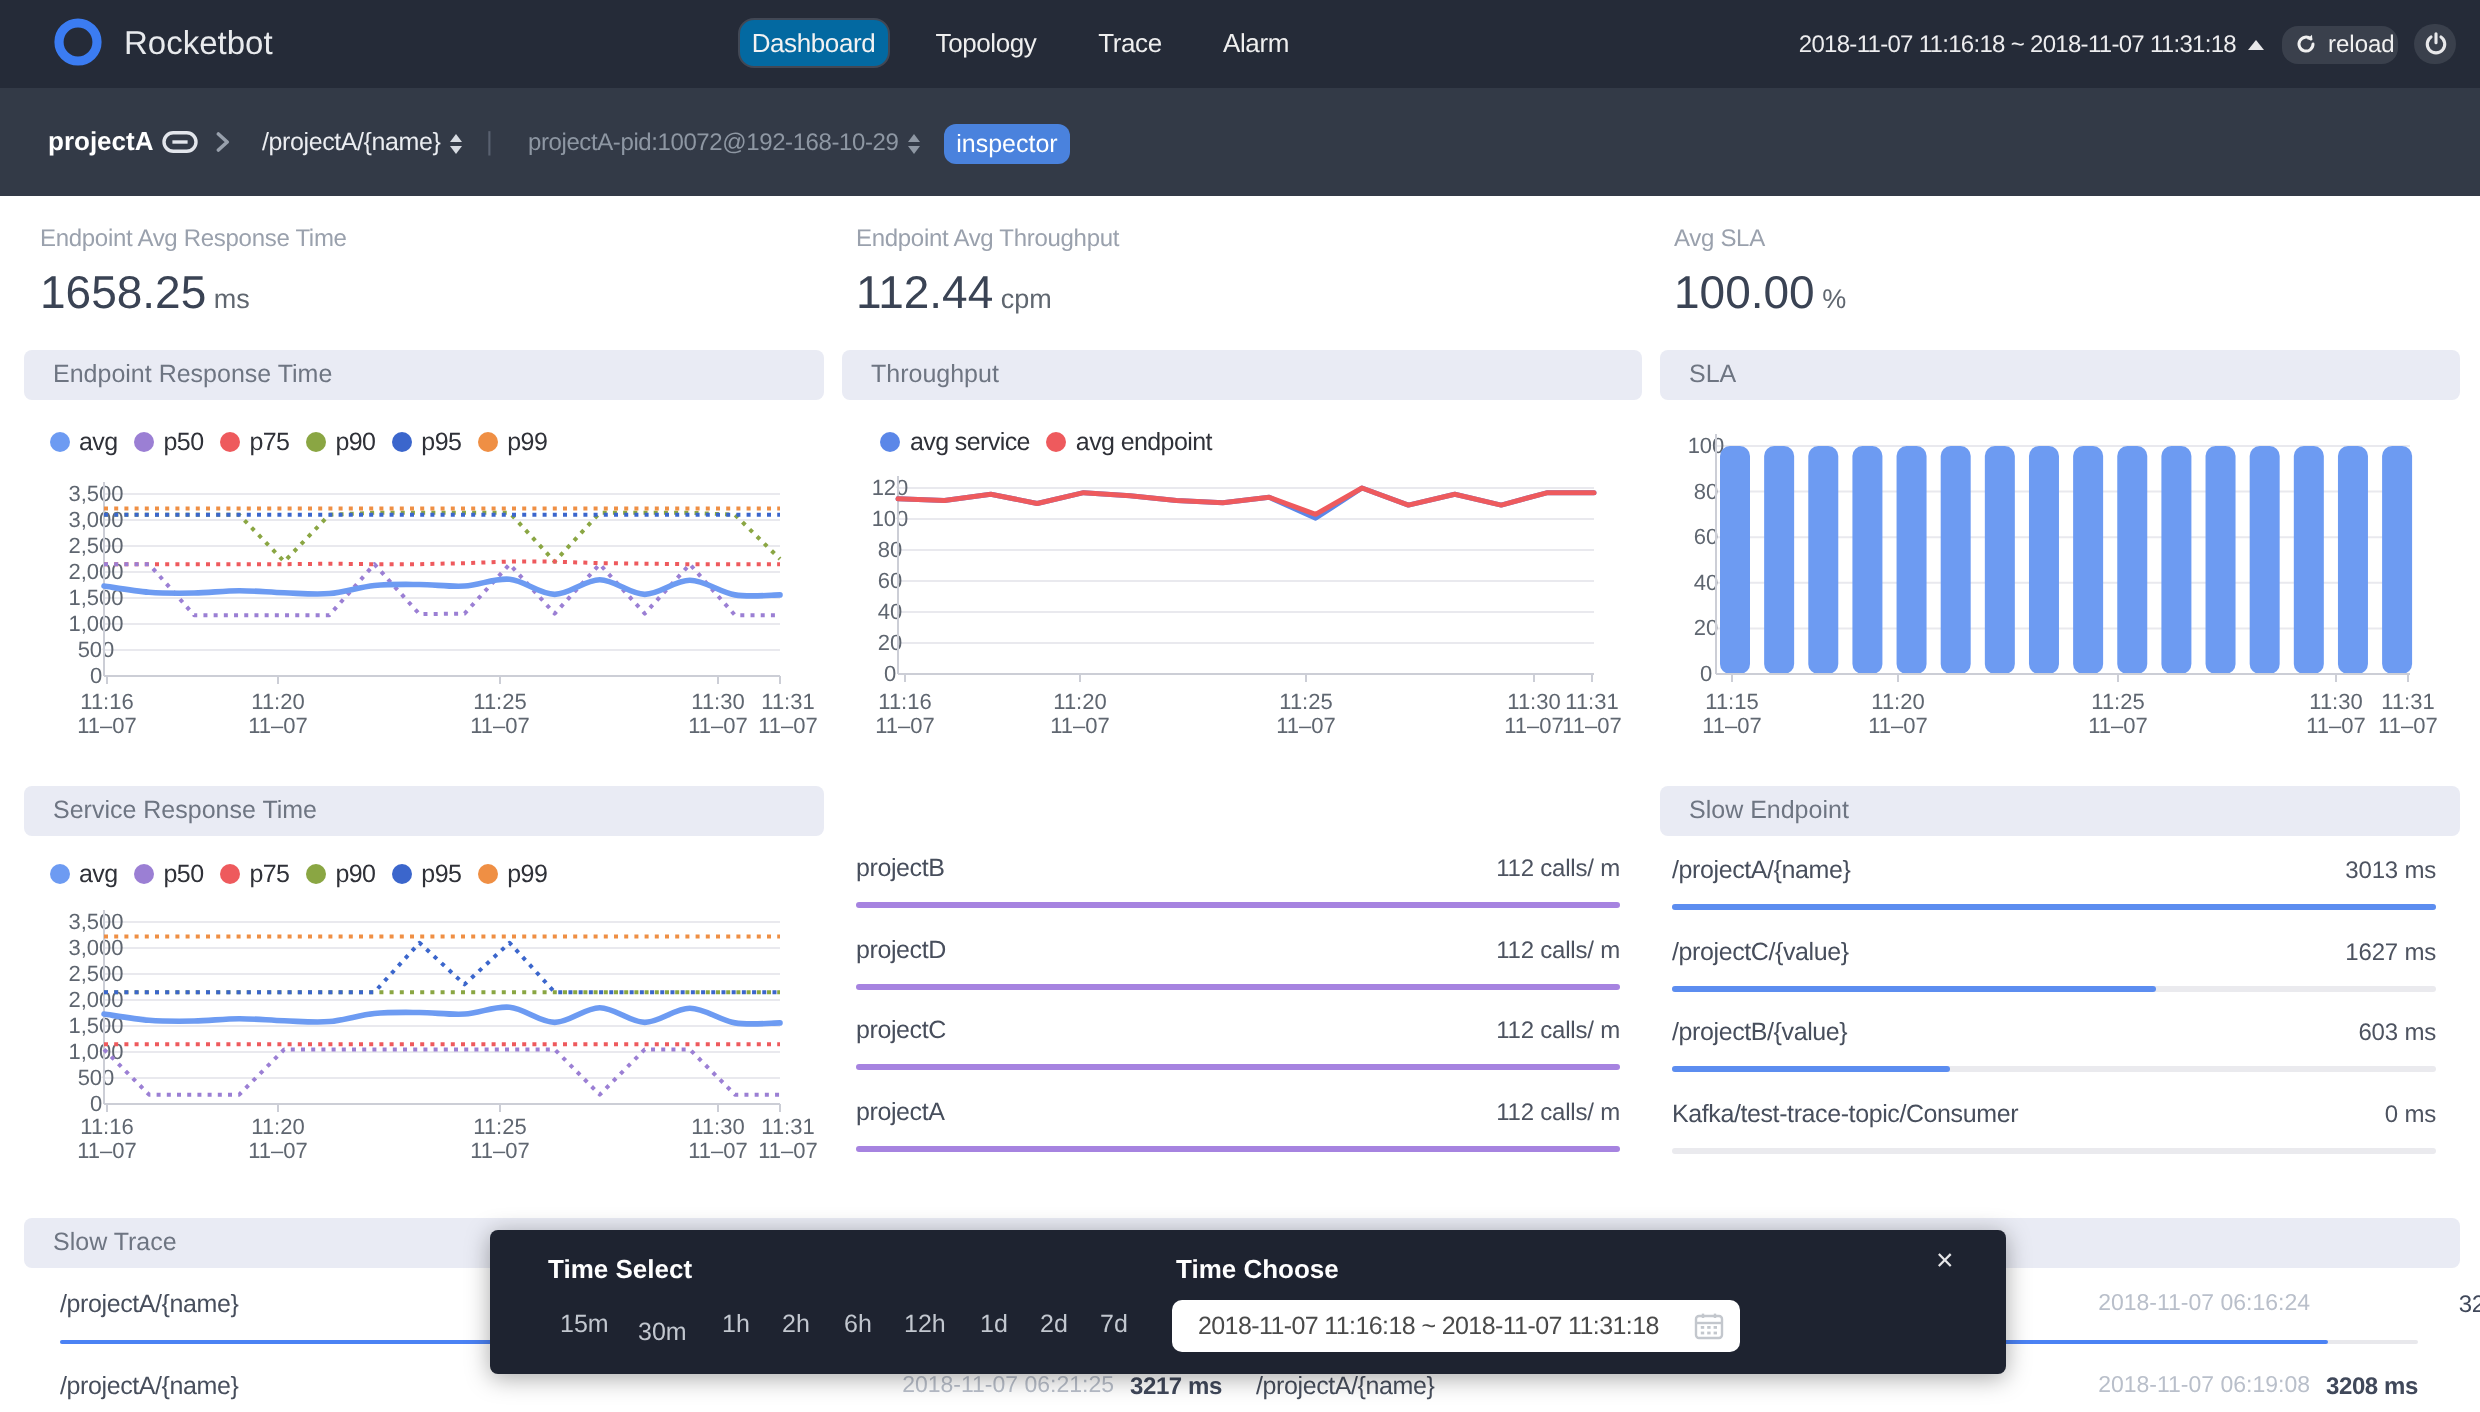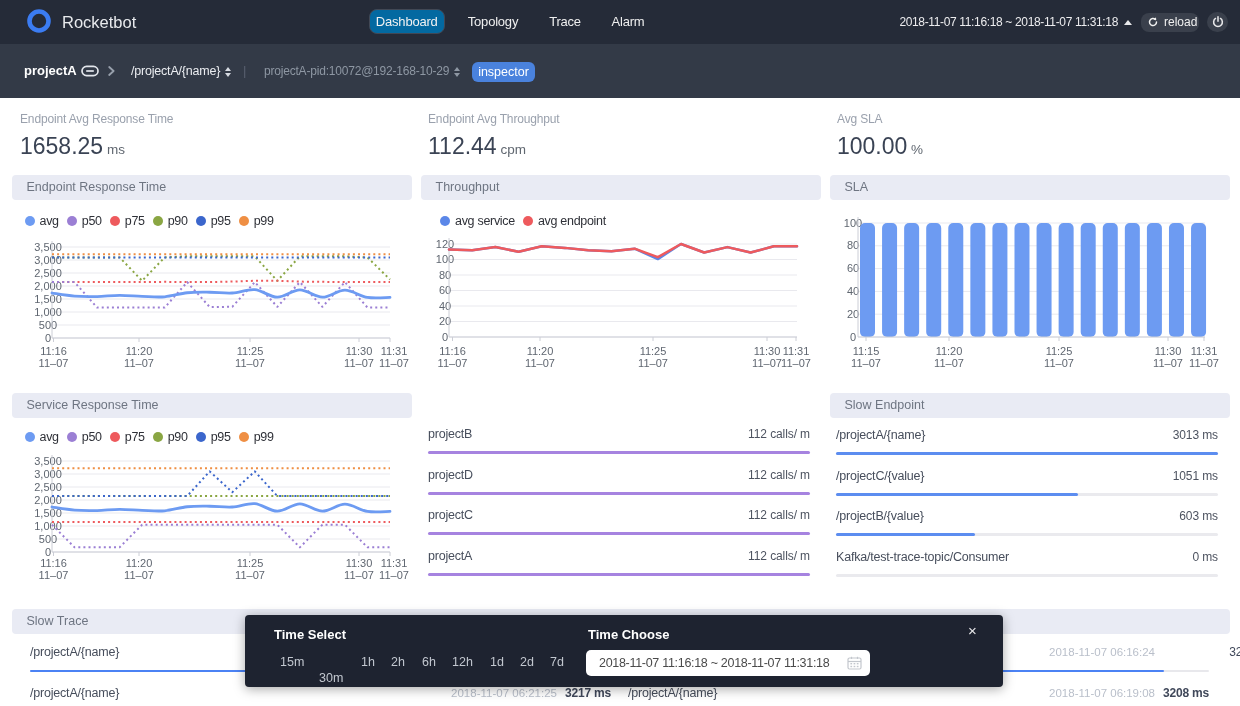--- a/index.html
+++ b/index.html
@@ -279,21 +279,21 @@
     <div class="rowval" style="left:680px;top:508.2px;width:130px">112 calls/ m</div>
     <div class="bar" style="left:428px;top:532.4px;width:382px;background:#a683e0"></div>
     <div class="rowname" style="left:428px;top:548.8px">projectA</div>
     <div class="rowval" style="left:680px;top:548.8px;width:130px">112 calls/ m</div>
     <div class="bar" style="left:428px;top:573.1px;width:382px;background:#a683e0"></div>
     <div class="rowname" style="left:836px;top:428.0px">/projectA/{name}</div>
     <div class="rowval" style="left:1088px;top:428.0px;width:130px">3013 ms</div>
     <div class="bar" style="left:836px;top:452.0px;width:382px;background:#eaeaee"></div>
     <div class="bar" style="left:836px;top:452.0px;width:382px;background:#5c8df0"></div>
     <div class="rowname" style="left:836px;top:468.6px">/projectC/{value}</div>
-    <div class="rowval" style="left:1088px;top:468.6px;width:130px">1051 ms</div>
+    <div class="rowval" style="left:1088px;top:468.6px;width:130px">1627 ms</div>
     <div class="bar" style="left:836px;top:492.7px;width:382px;background:#eaeaee"></div>
     <div class="bar" style="left:836px;top:492.7px;width:242.19px;background:#5c8df0"></div>
     <div class="rowname" style="left:836px;top:509.2px">/projectB/{value}</div>
     <div class="rowval" style="left:1088px;top:509.2px;width:130px">603 ms</div>
     <div class="bar" style="left:836px;top:533.4px;width:382px;background:#eaeaee"></div>
     <div class="bar" style="left:836px;top:533.4px;width:139.05px;background:#5c8df0"></div>
     <div class="rowname" style="left:836px;top:549.8px">Kafka/test-trace-topic/Consumer</div>
     <div class="rowval" style="left:1088px;top:549.8px;width:130px">0 ms</div>
     <div class="bar" style="left:836px;top:574.1px;width:382px;background:#eaeaee"></div>
     <div class="rowname" style="left:30px;top:645px">/projectA/{name}</div>
@@ -308,21 +308,21 @@
     <div class="bar" style="left:628px;top:669.5px;width:536.03px;background:#4b82f4;height:2.5px"></div>
     <div class="rowname" style="left:30px;top:686px">/projectA/{name}</div>
     <div class="abs" style="left:415px;top:687px;width:142px;font-size:11.5px;color:#b9bfca;white-space:nowrap;text-align:right">2018-11-07 06:21:25</div>
     <div class="abs" style="left:559px;top:686px;width:52px;font-size:12px;letter-spacing:-.2px;color:#40485a;font-weight:bold;text-align:right">3217 ms</div>
     <div class="rowname" style="left:628px;top:686px">/projectA/{name}</div>
     <div class="abs" style="left:1013px;top:687px;width:142px;font-size:11.5px;color:#b9bfca;white-space:nowrap;text-align:right">2018-11-07 06:19:08</div>
     <div class="abs" style="left:1157px;top:686px;width:52px;font-size:12px;letter-spacing:-.2px;color:#40485a;font-weight:bold;text-align:right">3208 ms</div>
     <div class="abs" style="left:245px;top:615px;width:758px;height:72px;background:#1e2330;border-radius:4px;box-shadow:0 2px 12px rgba(0,0,0,.35);z-index:10">
       <div class="abs" style="left:29px;top:12px;font-size:13px;color:#fff;font-weight:bold">Time Select</div>
       <div class="abs" style="left:35px;top:40px;font-size:12.5px;color:#c2c7cf">15m</div>
-      <div class="abs" style="left:74px;top:56px;font-size:12.5px;color:#c2c7cf">30m</div>
+      <div class="abs" style="left:74px;top:44px;font-size:12.5px;color:#c2c7cf">30m</div>
       <div class="abs" style="left:116px;top:40px;font-size:12.5px;color:#c2c7cf">1h</div>
       <div class="abs" style="left:146px;top:40px;font-size:12.5px;color:#c2c7cf">2h</div>
       <div class="abs" style="left:177px;top:40px;font-size:12.5px;color:#c2c7cf">6h</div>
       <div class="abs" style="left:207px;top:40px;font-size:12.5px;color:#c2c7cf">12h</div>
       <div class="abs" style="left:245px;top:40px;font-size:12.5px;color:#c2c7cf">1d</div>
       <div class="abs" style="left:275px;top:40px;font-size:12.5px;color:#c2c7cf">2d</div>
       <div class="abs" style="left:305px;top:40px;font-size:12.5px;color:#c2c7cf">7d</div>
       <div class="abs" style="left:343px;top:12px;font-size:13px;color:#fff;font-weight:bold">Time Choose</div>
       <div class="abs" style="left:341px;top:35px;width:284px;height:26px;background:#fff;border-radius:5px;font-size:12.5px;letter-spacing:-.3px;color:#4a4a4a;line-height:26px;padding-left:13px">2018-11-07 11:16:18 ~ 2018-11-07 11:31:18</div>
       <svg class="abs" style="left:602px;top:41px" width="15" height="14" viewBox="0 0 15 14">

